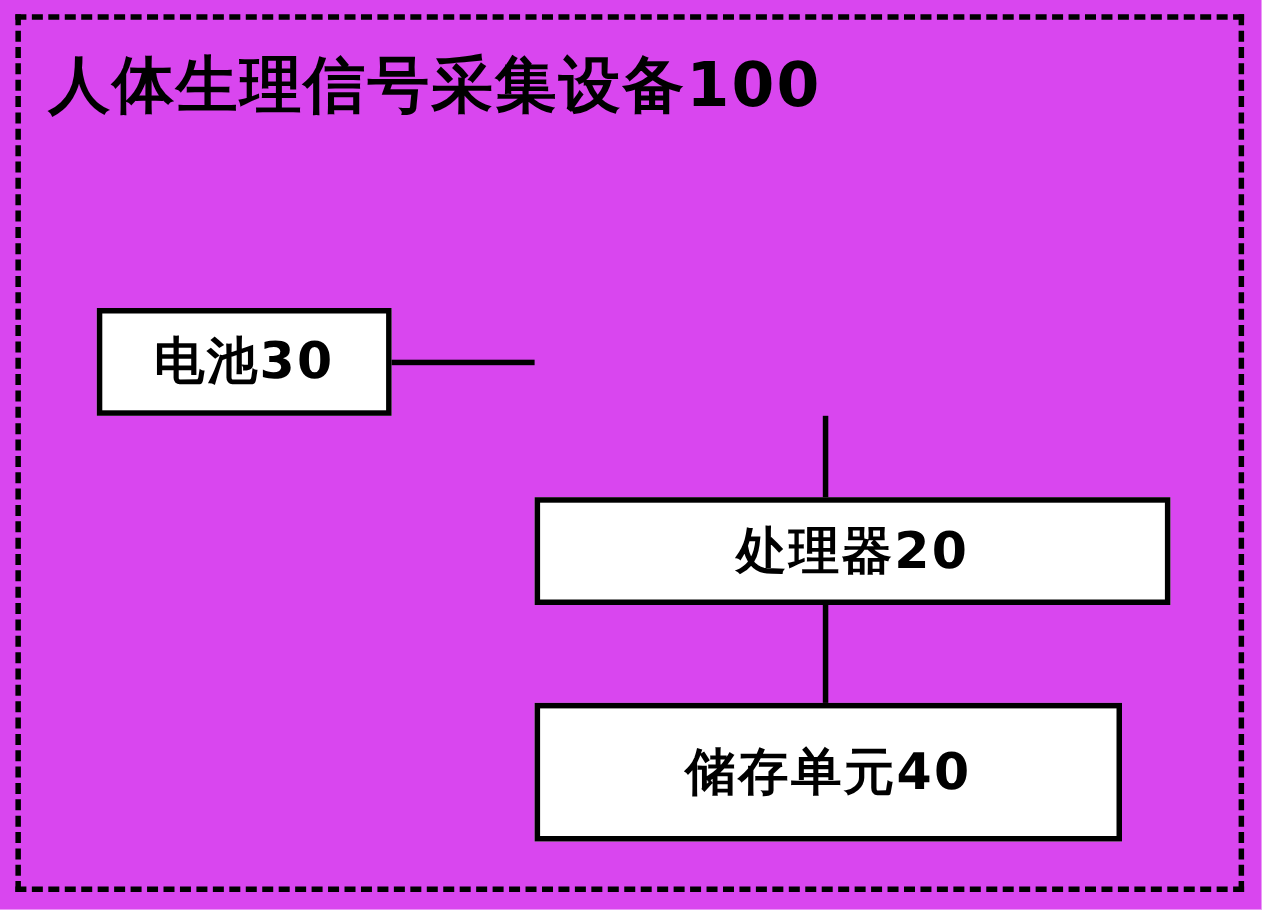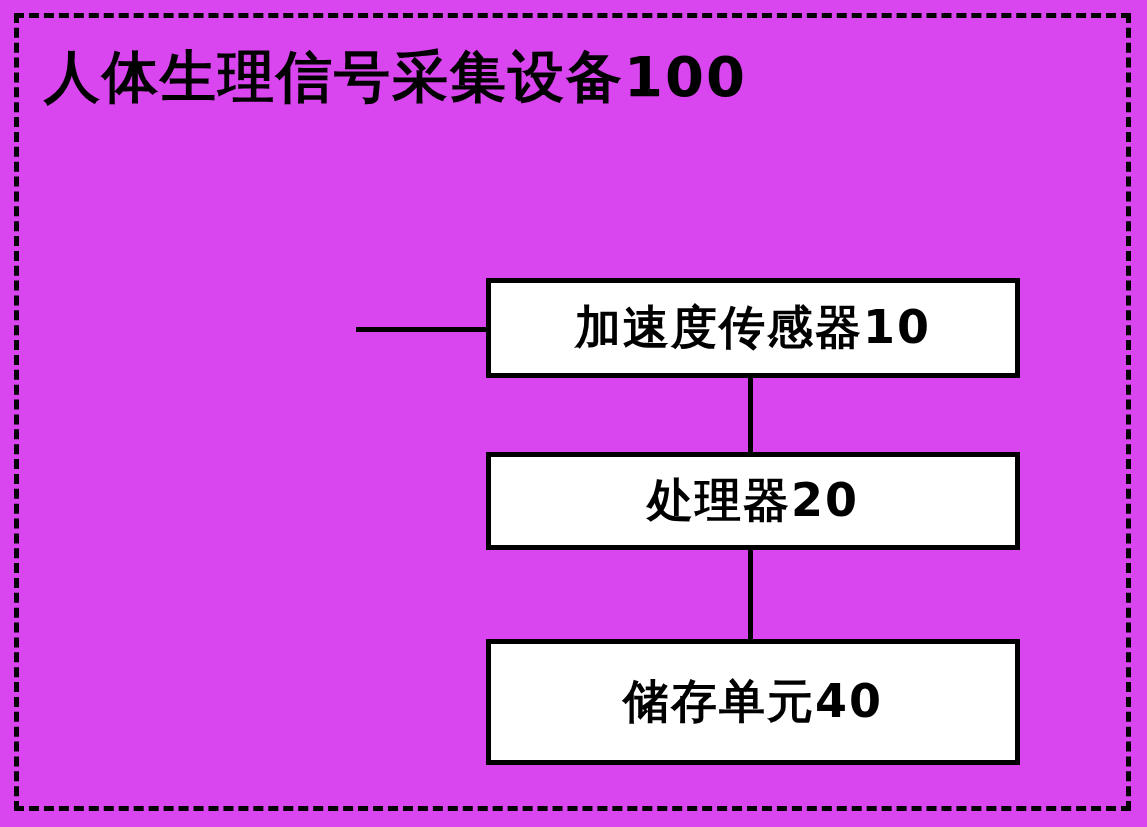--- a/index.html
+++ b/index.html
@@ -43,44 +43,44 @@
     align-items: center;
     justify-content: center;
     font-size: 46px;
     font-weight: bold;
     letter-spacing: 2px;
     white-space: nowrap;
     box-sizing: border-box;
   }
   .node-battery   { left: 88px;  top: 280px; width: 268px; height: 98px; }
   .node-sensor    { left: 486px; top: 278px; width: 534px; height: 100px; }
-  .node-processor { left: 486px; top: 452px; width: 534px; height: 98px; }
+  .node-processor { left: 486px; top: 452px; width: 578px; height: 98px; }
   .node-storage   { left: 486px; top: 639px; width: 534px; height: 126px; }
   
   .edge {
     position: absolute;
     background: #000000;
   }
   .edge-battery-sensor    { left: 356px; top: 327px; width: 130px; height: 5px; }
   .edge-sensor-processor  { left: 748px; top: 378px; width: 5px;  height: 74px; }
   .edge-processor-storage { left: 748px; top: 550px; width: 5px;  height: 89px; }
 </style>
 </head>
 <body>
 
 <div class="canvas">
 
   <div class="boundary"></div>
 
   <div class="diagram-title">人体生理信号采集设备100</div>
 
+  <div class="node node-battery">
+    <span>电池30</span>
+  </div>
 
-  <div class="node node-sensor">
-    <span>加速度传感器10</span>
-  </div>
 
   <div class="node node-processor">
     <span>处理器20</span>
   </div>
 
   <div class="node node-storage">
     <span>储存单元40</span>
   </div>
 
   <div class="edge edge-battery-sensor"></div>

